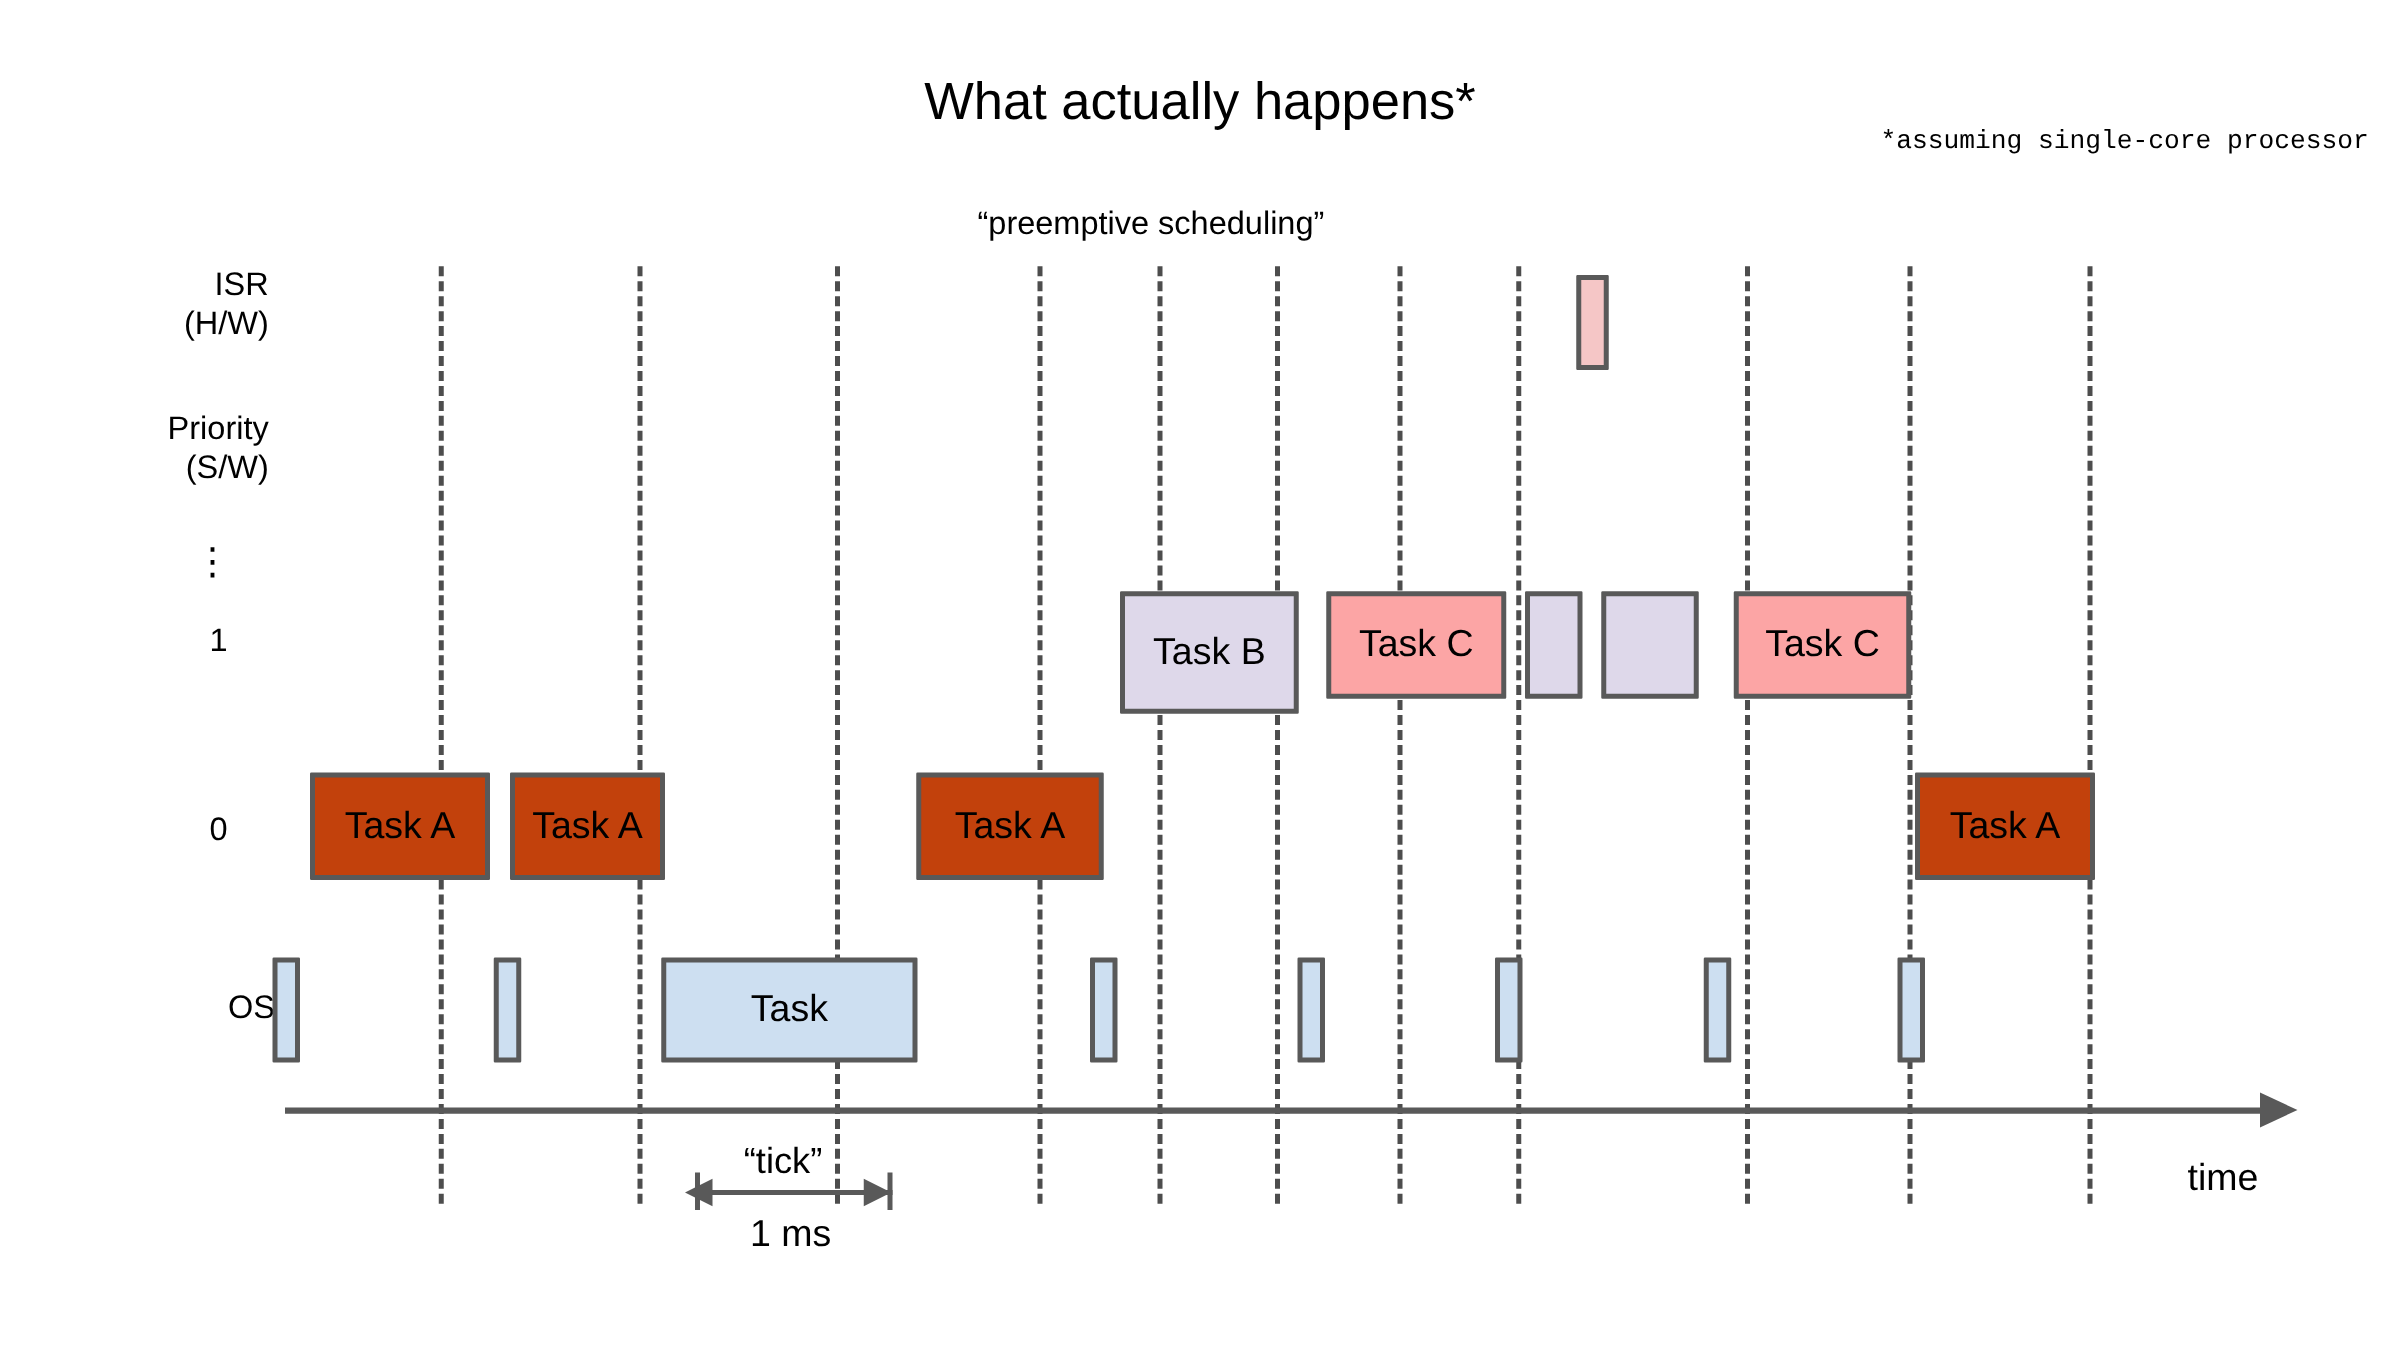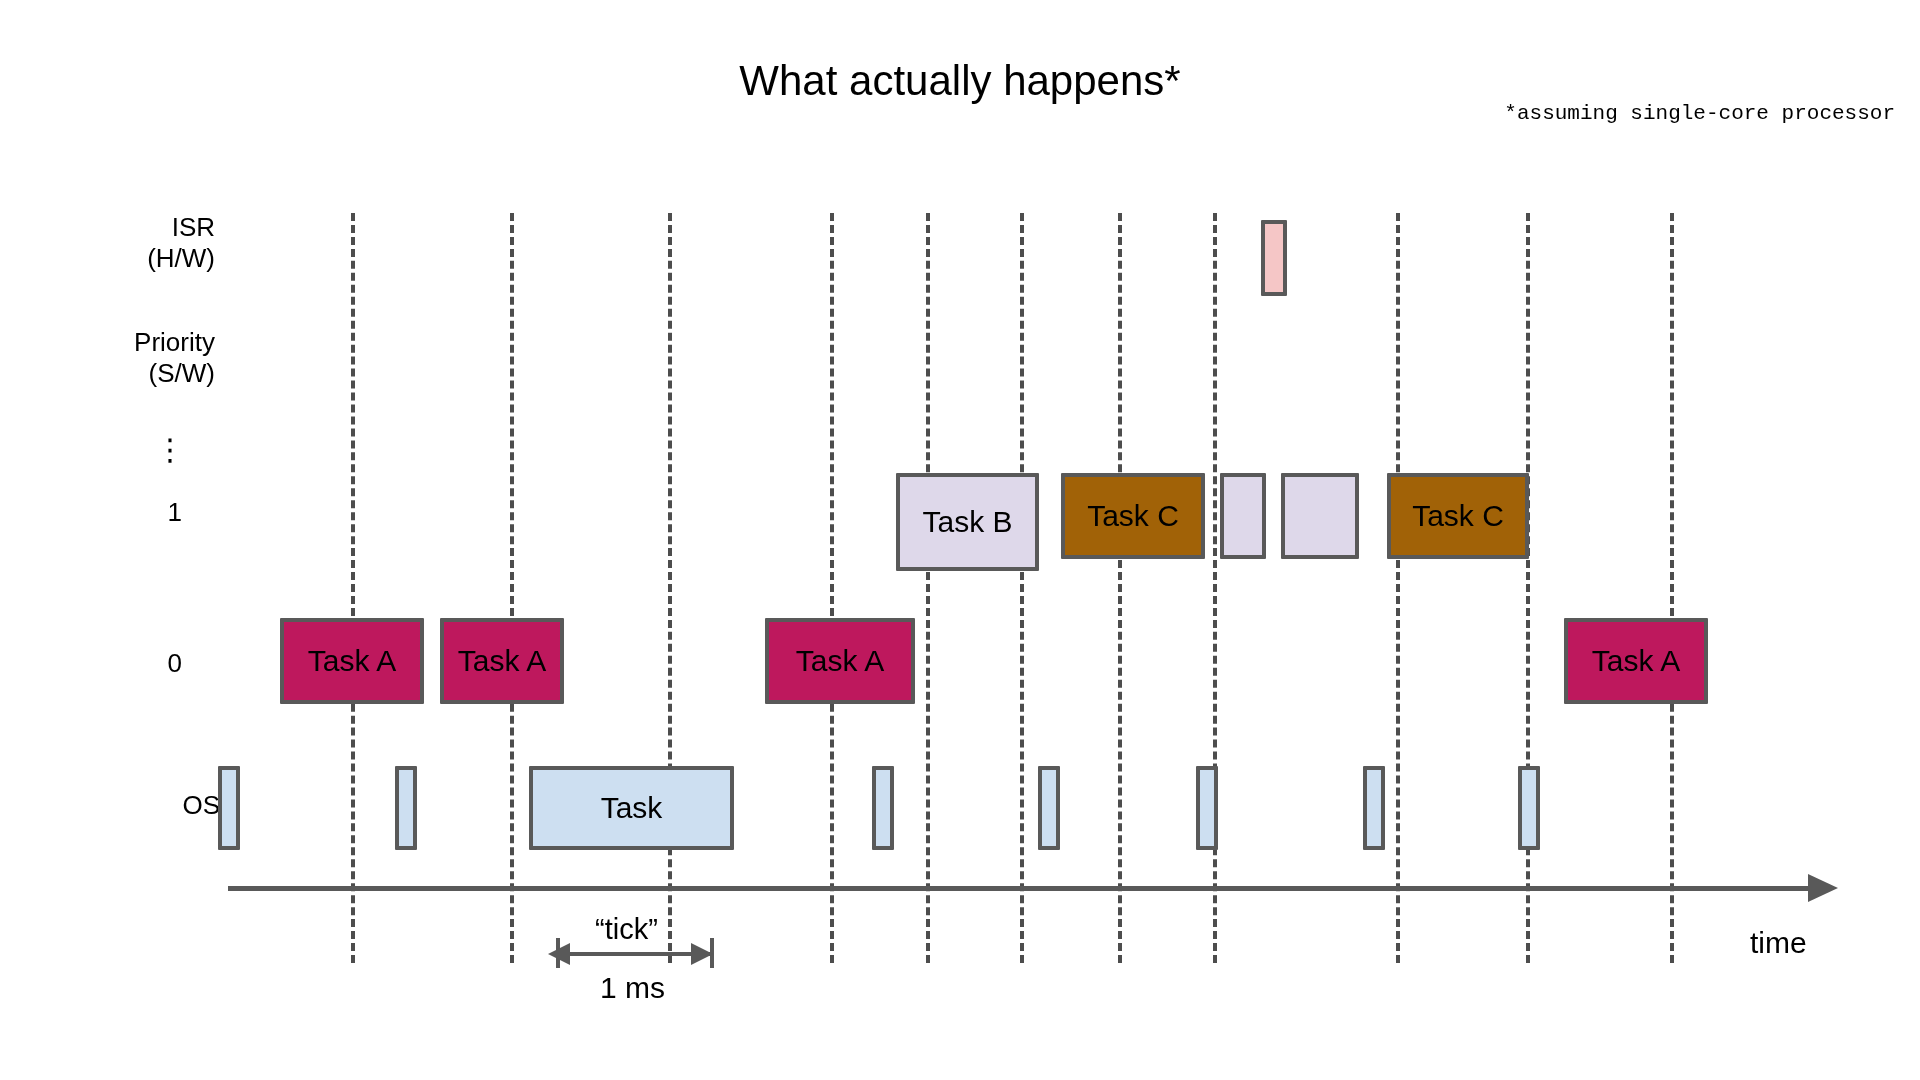--- a/index.html
+++ b/index.html
@@ -91,23 +91,23 @@
     box-sizing: border-box;
     border: 4px solid #595959;
     display: flex;
     align-items: center;
     justify-content: center;
     font-size: 30px;
     color: #000;
     white-space: nowrap;
     border-radius: 1px;
   }
-  .block.cream  { background: #be185d; margin-left: 32px; }
+  .block.cream  { background: #c2410c; }
   .block.purple { background: #ded8ea; }
-  .block.orange { background: #a16207; }
+  .block.orange { background: #fca5a5; }
   .block.blue   { background: #cddff1; }
   .block.pink   { background: #f5c6c6; }
 
   
   #time-axis {
     position: absolute;
     left: 228px;
     top: 886px;
     width: 1585px;
     height: 5px;
@@ -187,20 +187,21 @@
     background: #595959;
   }
 </style>
 </head>
 <body>
 
 <div class="slide">
 
   <h1 id="slide-title">What actually happens*</h1>
   <div id="footnote">*assuming single-core processor</div>
+  <div id="preemptive-label">“preemptive scheduling”</div>
 
   <div class="row-label" id="label-isr">ISR
 (H/W)</div>
   <div class="row-label" id="label-priority">Priority
 (S/W)</div>
   <div class="row-label" id="label-dots">⋮</div>
   <div class="row-label" id="label-one">1</div>
   <div class="row-label" id="label-zero">0</div>
   <div class="row-label" id="label-os">OS</div>
 

